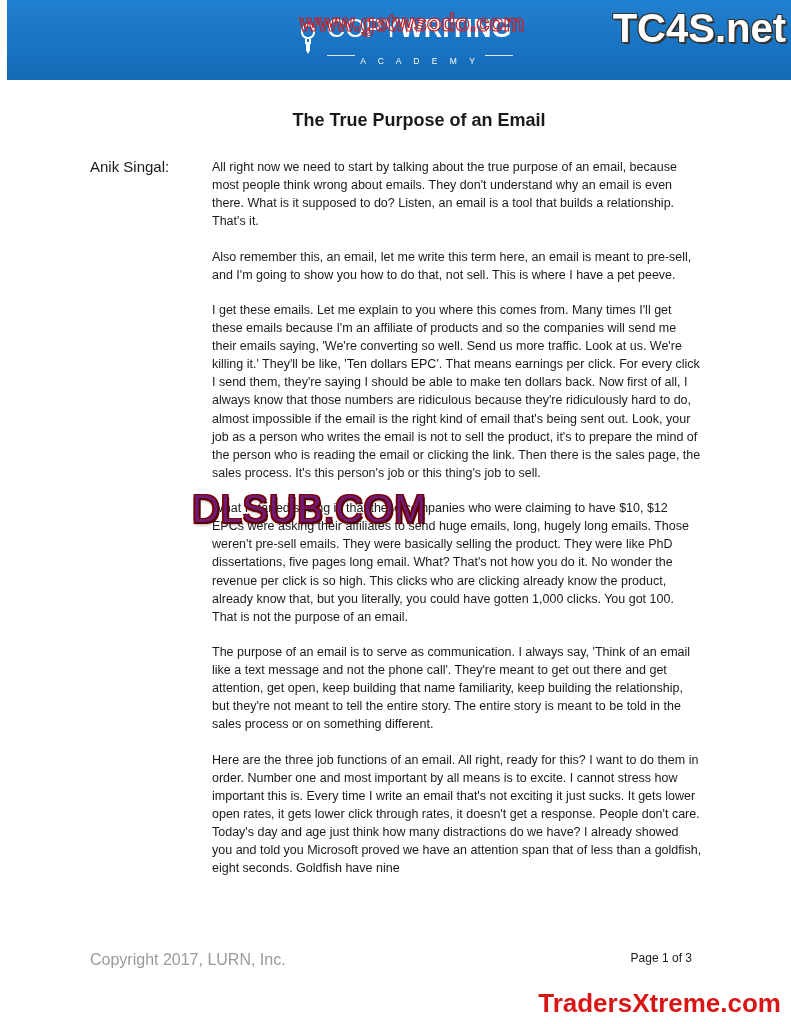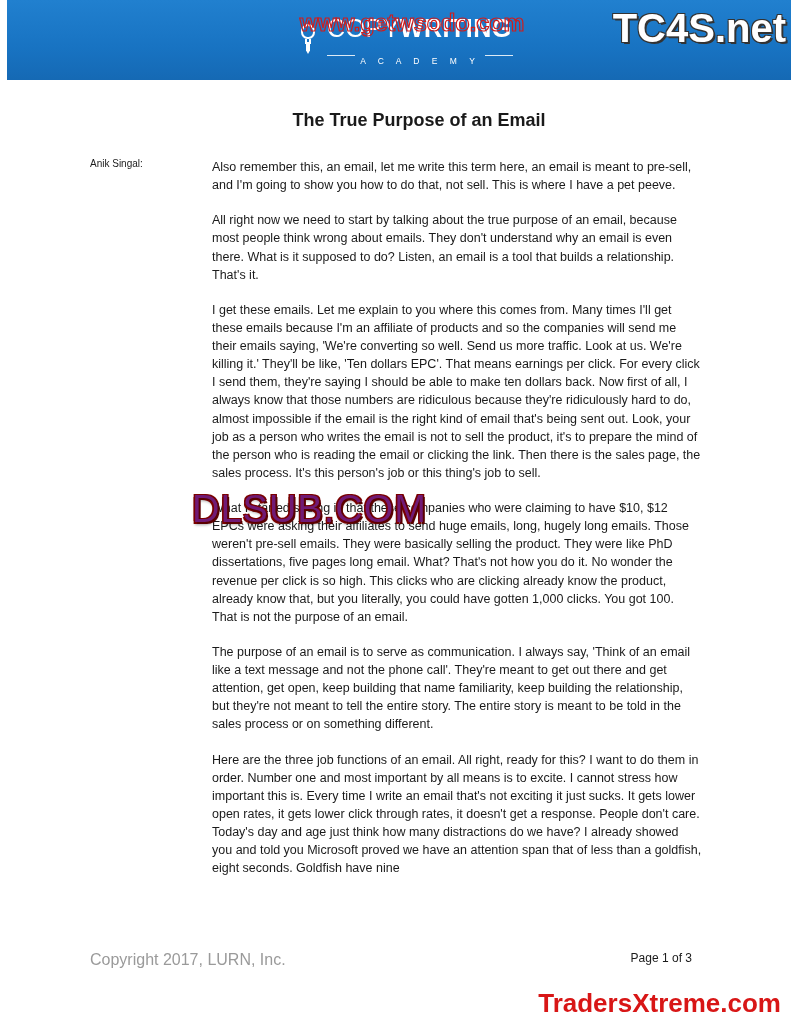--- a/index.html
+++ b/index.html
@@ -134,21 +134,21 @@
     font-size: 18px;
     font-weight: bold;
     color: #1a1a1a;
     padding-left: 47px;
   }
 
   .speaker {
     position: absolute;
     left: 90px;
     top: 158px;
-    font-size: 10px;
+    font-size: 15px;
     color: #1a1a1a;
     white-space: nowrap;
   }
 
   .transcript {
     position: absolute;
     left: 212px;
     top: 158px;
     width: 490px;
     font-size: 12.5px;
@@ -240,22 +240,22 @@
 
   <div class="wm-getwsodo">www.getwsodo.com</div>
   <div class="wm-tc4s">TC4S.net</div>
 </div>
 
 <div class="doc-title">The True Purpose of an Email</div>
 
 <div class="speaker">Anik Singal:</div>
 
 <div class="transcript">
+  <p>All right now we need to start by talking about the true purpose of an email, because most people think wrong about emails. They don't understand why an email is even there. What is it supposed to do? Listen, an email is a tool that builds a relationship. That's it.</p>
   <p>Also remember this, an email, let me write this term here, an email is meant to pre-sell, and I'm going to show you how to do that, not sell. This is where I have a pet peeve.</p>
-  <p>All right now we need to start by talking about the true purpose of an email, because most people think wrong about emails. They don't understand why an email is even there. What is it supposed to do? Listen, an email is a tool that builds a relationship. That's it.</p>
   <p>I get these emails. Let me explain to you where this comes from. Many times I'll get these emails because I'm an affiliate of products and so the companies will send me their emails saying, 'We're converting so well. Send us more traffic. Look at us. We're killing it.' They'll be like, 'Ten dollars EPC'. That means earnings per click. For every click I send them, they're saying I should be able to make ten dollars back. Now first of all, I always know that those numbers are ridiculous because they're ridiculously hard to do, almost impossible if the email is the right kind of email that's being sent out. Look, your job as a person who writes the email is not to sell the product, it's to prepare the mind of the person who is reading the email or clicking the link. Then there is the sales page, the sales process. It's this person's job or this thing's job to sell.</p>
   <p>What I started seeing is that these companies who were claiming to have $10, $12 EPCs were asking their affiliates to send huge emails, long, hugely long emails. Those weren't pre-sell emails. They were basically selling the product. They were like PhD dissertations, five pages long email. What? That's not how you do it. No wonder the revenue per click is so high. This clicks who are clicking already know the product, already know that, but you literally, you could have gotten 1,000 clicks. You got 100. That is not the purpose of an email.</p>
   <p>The purpose of an email is to serve as communication. I always say, 'Think of an email like a text message and not the phone call'. They're meant to get out there and get attention, get open, keep building that name familiarity, keep building the relationship, but they're not meant to tell the entire story. The entire story is meant to be told in the sales process or on something different.</p>
   <p>Here are the three job functions of an email. All right, ready for this? I want to do them in order. Number one and most important by all means is to excite. I cannot stress how important this is. Every time I write an email that's not exciting it just sucks. It gets lower open rates, it gets lower click through rates, it doesn't get a response. People don't care. Today's day and age just think how many distractions do we have? I already showed you and told you Microsoft proved we have an attention span that of less than a goldfish, eight seconds. Goldfish have nine</p>
 </div>
 
 <div class="wm-dlsub">DLSUB.COM</div>
 
 <div class="footer-left">Copyright 2017, LURN, Inc.</div>
 <div class="footer-right">Page 1 of 3</div>

